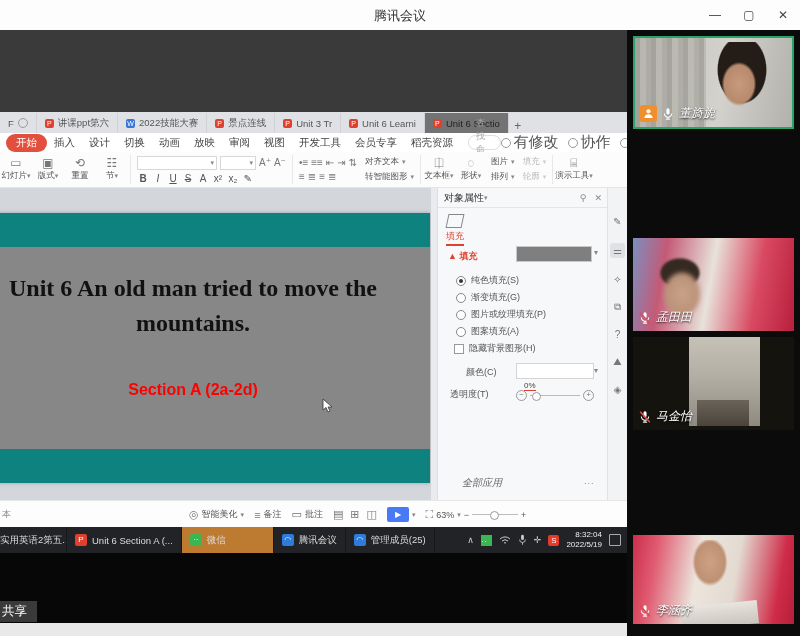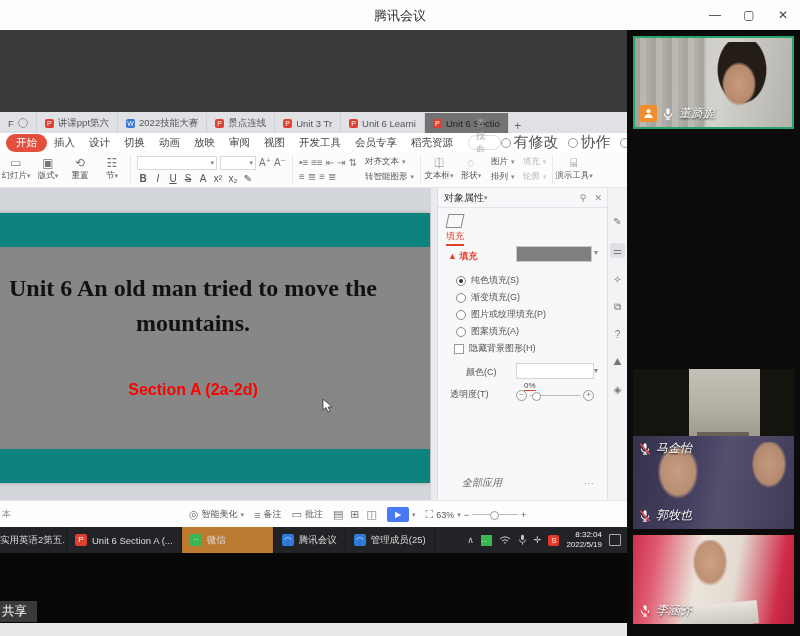--- a/index.html
+++ b/index.html
@@ -538,47 +538,47 @@
         <rect x="6.2" y="1.5" width="3.6" height="7" rx="1.8" fill="#fff"></rect>
         <path d="M3.8 7.5a4.2 4.2 0 0 0 8.4 0" fill="none" stroke="#fff" stroke-width="1.2"></path>
         <line x1="8" y1="11.7" x2="8" y2="13.6" stroke="#fff" stroke-width="1.2"></line>
         <line x1="5.6" y1="13.9" x2="10.4" y2="13.9" stroke="#fff" stroke-width="1.2"></line>
       </svg>
       <span class="pname">董旖旎</span>
     </div>
   </div>
 
 
-
-  <div class="tile t4" style="top:307px;margin-top:32px;">
+  <div class="tile t3" style="top:208px;">
+    <div class="namebar">
+      <svg width="14" height="14" viewBox="0 0 16 16">
+        <rect x="6.2" y="1.5" width="3.6" height="7" rx="1.8" fill="#fff"></rect>
+        <path d="M3.8 7.5a4.2 4.2 0 0 0 8.4 0" fill="none" stroke="#fff" stroke-width="1.2"></path>
+        <line x1="8" y1="11.7" x2="8" y2="13.6" stroke="#fff" stroke-width="1.2"></line>
+        <line x1="5.6" y1="13.9" x2="10.4" y2="13.9" stroke="#fff" stroke-width="1.2"></line>
+        <line x1="2.5" y1="2" x2="13.5" y2="14" stroke="#e5484d" stroke-width="1.8"></line>
+      </svg>
+      <span class="pname">孟田田</span>
+    </div>
+  </div>
+
+  <div class="tile t4" style="top:307px;">
     <div class="deco room"></div>
     <div class="namebar">
       <svg width="14" height="14" viewBox="0 0 16 16">
         <rect x="6.2" y="1.5" width="3.6" height="7" rx="1.8" fill="#fff"></rect>
         <path d="M3.8 7.5a4.2 4.2 0 0 0 8.4 0" fill="none" stroke="#fff" stroke-width="1.2"></path>
         <line x1="8" y1="11.7" x2="8" y2="13.6" stroke="#fff" stroke-width="1.2"></line>
         <line x1="5.6" y1="13.9" x2="10.4" y2="13.9" stroke="#fff" stroke-width="1.2"></line>
         <line x1="2.5" y1="2" x2="13.5" y2="14" stroke="#e5484d" stroke-width="1.8"></line>
       </svg>
       <span class="pname">马金怡</span>
     </div>
   </div>
 
-  <div class="tile t5" style="top:406px;">
-    <div class="namebar">
-      <svg width="14" height="14" viewBox="0 0 16 16">
-        <rect x="6.2" y="1.5" width="3.6" height="7" rx="1.8" fill="#fff"></rect>
-        <path d="M3.8 7.5a4.2 4.2 0 0 0 8.4 0" fill="none" stroke="#fff" stroke-width="1.2"></path>
-        <line x1="8" y1="11.7" x2="8" y2="13.6" stroke="#fff" stroke-width="1.2"></line>
-        <line x1="5.6" y1="13.9" x2="10.4" y2="13.9" stroke="#fff" stroke-width="1.2"></line>
-        <line x1="2.5" y1="2" x2="13.5" y2="14" stroke="#e5484d" stroke-width="1.8"></line>
-      </svg>
-      <span class="pname">郭牧也</span>
-    </div>
-  </div>
 
   <div class="tile t6" style="top:505px;height:89px;">
     <div class="namebar">
       <svg width="14" height="14" viewBox="0 0 16 16">
         <rect x="6.2" y="1.5" width="3.6" height="7" rx="1.8" fill="#fff"></rect>
         <path d="M3.8 7.5a4.2 4.2 0 0 0 8.4 0" fill="none" stroke="#fff" stroke-width="1.2"></path>
         <line x1="8" y1="11.7" x2="8" y2="13.6" stroke="#fff" stroke-width="1.2"></line>
         <line x1="5.6" y1="13.9" x2="10.4" y2="13.9" stroke="#fff" stroke-width="1.2"></line>
         <line x1="2.5" y1="2" x2="13.5" y2="14" stroke="#e5484d" stroke-width="1.8"></line>
       </svg>

